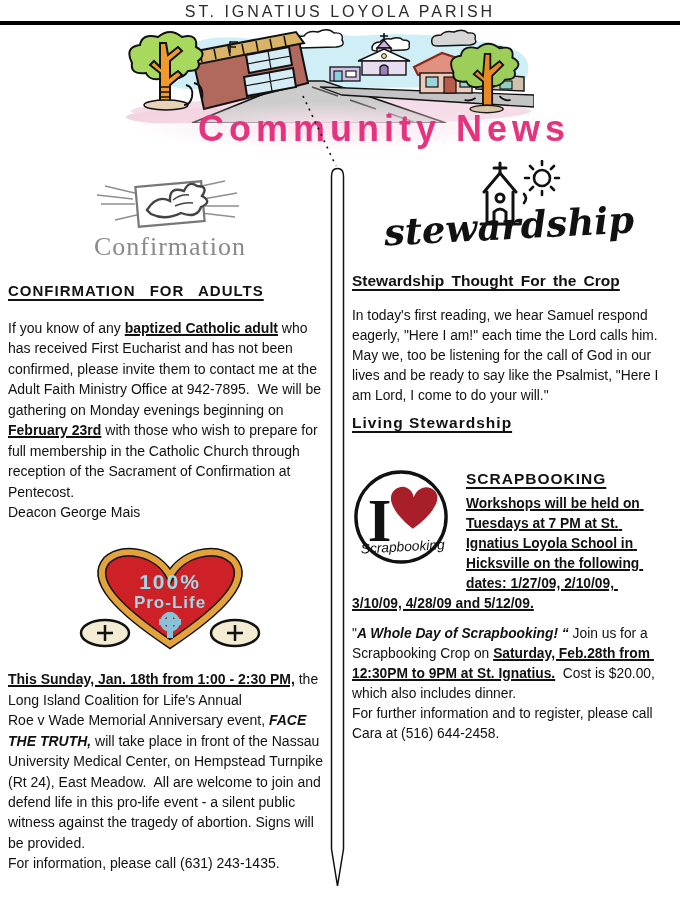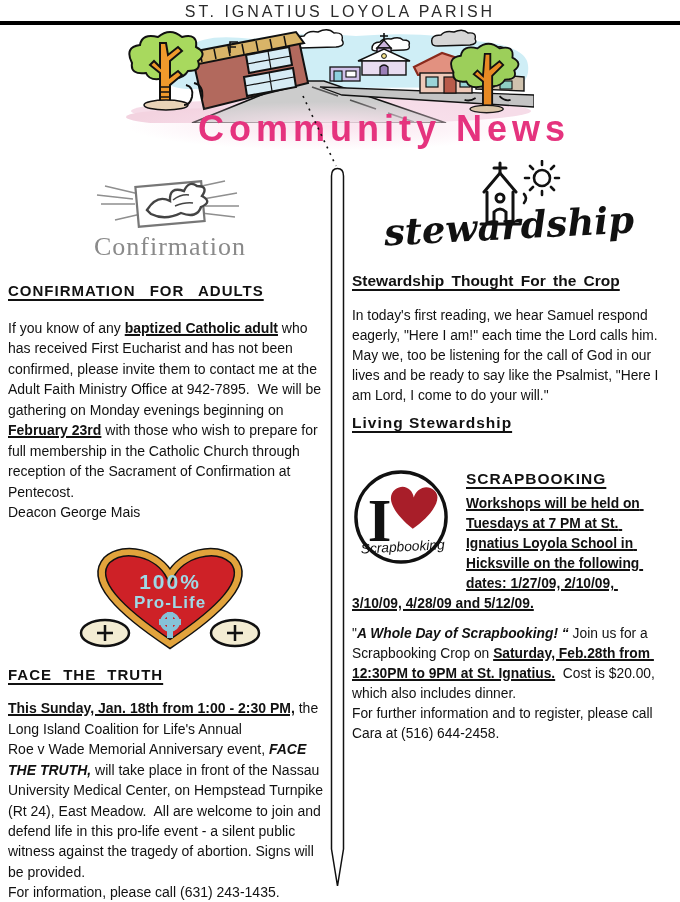--- a/index.html
+++ b/index.html
@@ -149,21 +149,20 @@
           <rect x="84" y="75" width="22" height="6" style="fill:var(--cross-blue,#86c2d8)"></rect>
         </g>
         <g>
           <ellipse cx="30" cy="89" rx="24" ry="13" fill="#f3ecd2" stroke="#111" stroke-width="2.5"></ellipse>
           <ellipse cx="160" cy="89" rx="24" ry="13" fill="#f3ecd2" stroke="#111" stroke-width="2.5"></ellipse>
           <path d="M30 81 V97 M22 89 H38 M160 81 V97 M152 89 H168" stroke="#111" stroke-width="2.5"></path>
         </g>
       </svg>
     </div>
 
-    <div class="sec-heading heading-ftt">FACE THE TRUTH</div>
     <div class="body-text para-ftt"><span style="font-weight: bold; text-decoration: underline 2px;">This Sunday, Jan. 18th from 1:00 - 2:30 PM,</span><span> the Long Island Coalition for Life's Annual
 Roe v Wade Memorial Anniversary event, </span><span style="font-weight: bold; font-style: italic;">FACE THE TRUTH,</span><span> will take place in front of the Nassau University Medical Center, on Hempstead Turnpike (Rt 24), East Meadow.  All are welcome to join and defend life in this pro-life event - a silent public witness against the tragedy of abortion. Signs will be provided.
 For information, please call (631) 243-1435.</span></div>
   </div>
 
   <div class="col-right">
     <div class="stew-logo">
       <svg width="170" height="70" viewBox="0 0 170 70">
         <g stroke="#111" stroke-width="3" fill="none" stroke-linecap="round">
           <path d="M76 3 V13 M70 8 H82"></path>

